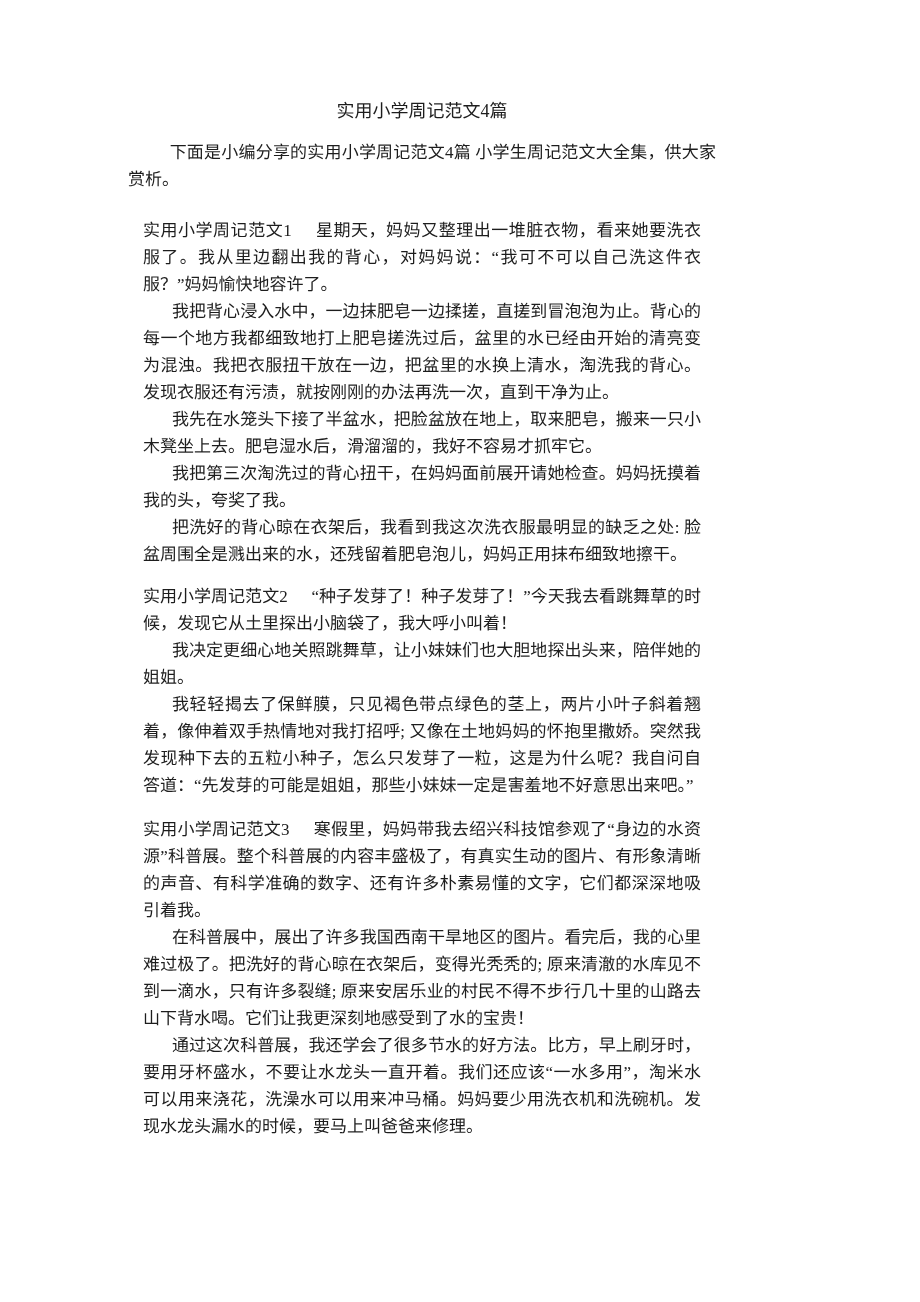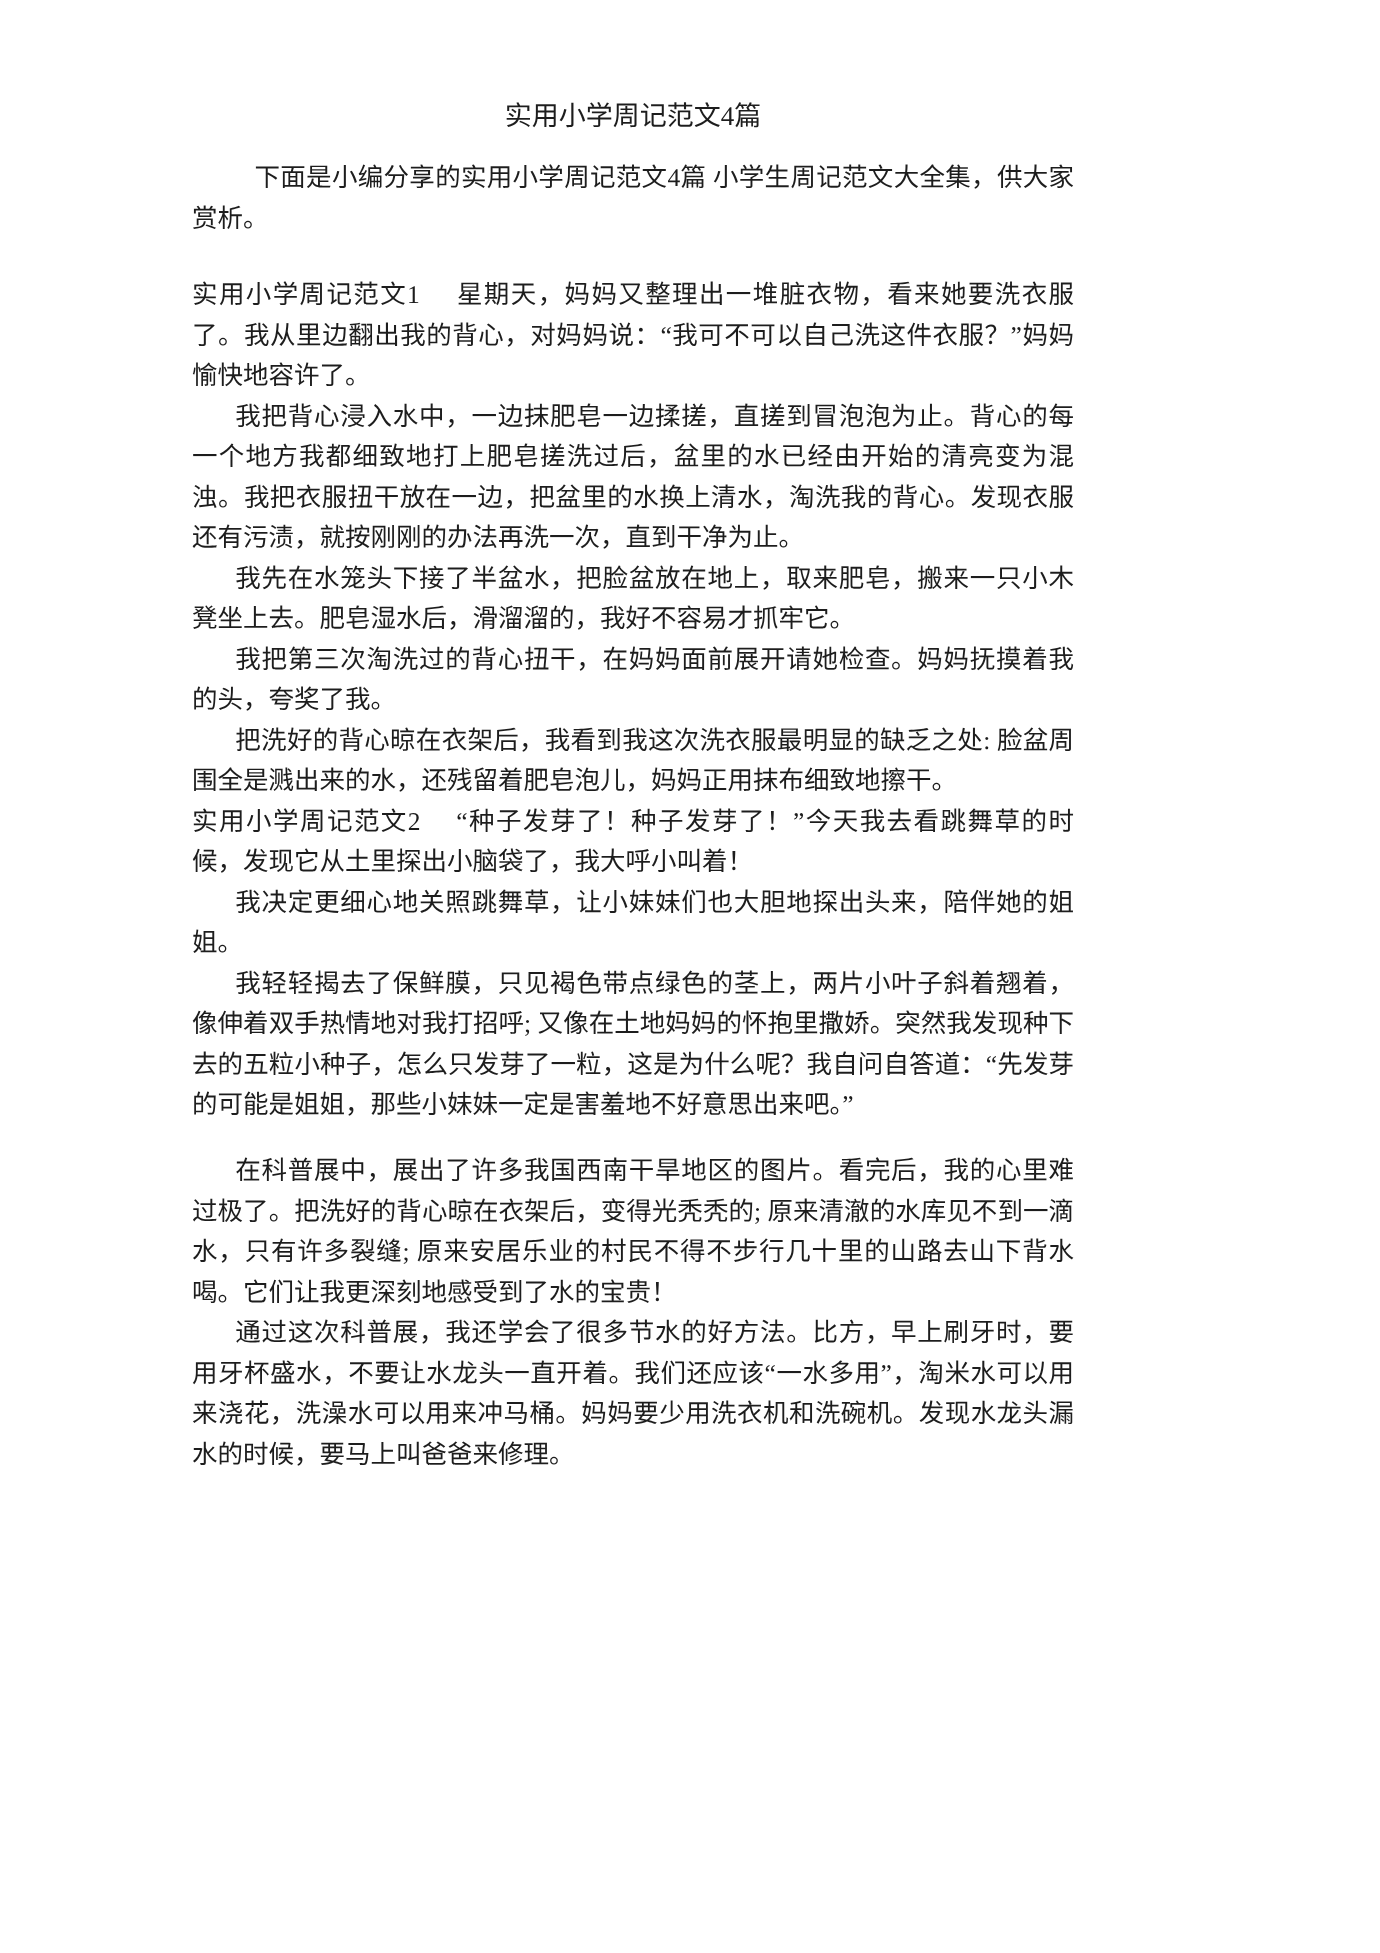--- a/index.html
+++ b/index.html
@@ -9,42 +9,42 @@
   }
   body {
     width: 920px;
     height: 1302px;
     overflow: hidden;
   }
   .page {
     box-sizing: border-box;
     width: 844px;
     height: 1302px;
-    padding: 64px 128px 40px 128px;
+    padding: 98px 128px 40px 128px;
     background: #ffffff;
     color: #1d1d1d;
     font-family: "Liberation Serif", "DejaVu Serif", serif;
     font-size: 17px;
     line-height: 27px;
     text-align: justify;
     text-justify: inter-character;
   }
   .doc-title {
     font-size: 18px;
     font-weight: 400;
     text-align: center;
     margin: 0 0 14px 0;
     line-height: 27px;
   }
   .intro {
     margin: 0;
     text-indent: 2.45em;
   }
   .essay {
-    margin: 0;
+    margin: 15px;
   }
   .gap-lg { margin-top: 24px; }
   .gap-sm { margin-top: 17px; }
   .lead {
     margin: 0;
   }
   .label-gap {
     display: inline-block;
     width: 1.4em;
   }
@@ -70,18 +70,19 @@
     <p class="body-p">把洗好的背心晾在衣架后，我看到我这次洗衣服最明显的缺乏之处: 脸盆周围全是溅出来的水，还残留着肥皂泡儿，妈妈正用抹布细致地擦干。</p>
   </section>
 
   <section class="essay">
     <p class="lead"><span>实用小学周记范文2</span><span class="label-gap"></span><span>“种子发芽了！种子发芽了！”今天我去看跳舞草的时候，发现它从土里探出小脑袋了，我大呼小叫着！</span></p>
     <p class="body-p">我决定更细心地关照跳舞草，让小妹妹们也大胆地探出头来，陪伴她的姐姐。</p>
     <p class="body-p">我轻轻揭去了保鲜膜，只见褐色带点绿色的茎上，两片小叶子斜着翘着，像伸着双手热情地对我打招呼; 又像在土地妈妈的怀抱里撒娇。突然我发现种下去的五粒小种子，怎么只发芽了一粒，这是为什么呢？我自问自答道：“先发芽的可能是姐姐，那些小妹妹一定是害羞地不好意思出来吧。”</p>
   </section>
 
   <section class="essay gap-sm">
+    <p class="lead"><span>实用小学周记范文3</span><span class="label-gap"></span><span>寒假里，妈妈带我去绍兴科技馆参观了“身边的水资源”科普展。整个科普展的内容丰盛极了，有真实生动的图片、有形象清晰的声音、有科学准确的数字、还有许多朴素易懂的文字，它们都深深地吸引着我。</span></p>
     <p class="body-p">在科普展中，展出了许多我国西南干旱地区的图片。看完后，我的心里难过极了。把洗好的背心晾在衣架后，变得光秃秃的; 原来清澈的水库见不到一滴水，只有许多裂缝; 原来安居乐业的村民不得不步行几十里的山路去山下背水喝。它们让我更深刻地感受到了水的宝贵！</p>
     <p class="body-p">通过这次科普展，我还学会了很多节水的好方法。比方，早上刷牙时，要用牙杯盛水，不要让水龙头一直开着。我们还应该“一水多用”，淘米水可以用来浇花，洗澡水可以用来冲马桶。妈妈要少用洗衣机和洗碗机。发现水龙头漏水的时候，要马上叫爸爸来修理。</p>
   </section>
 
 
 </div>
 
 </body></html>

